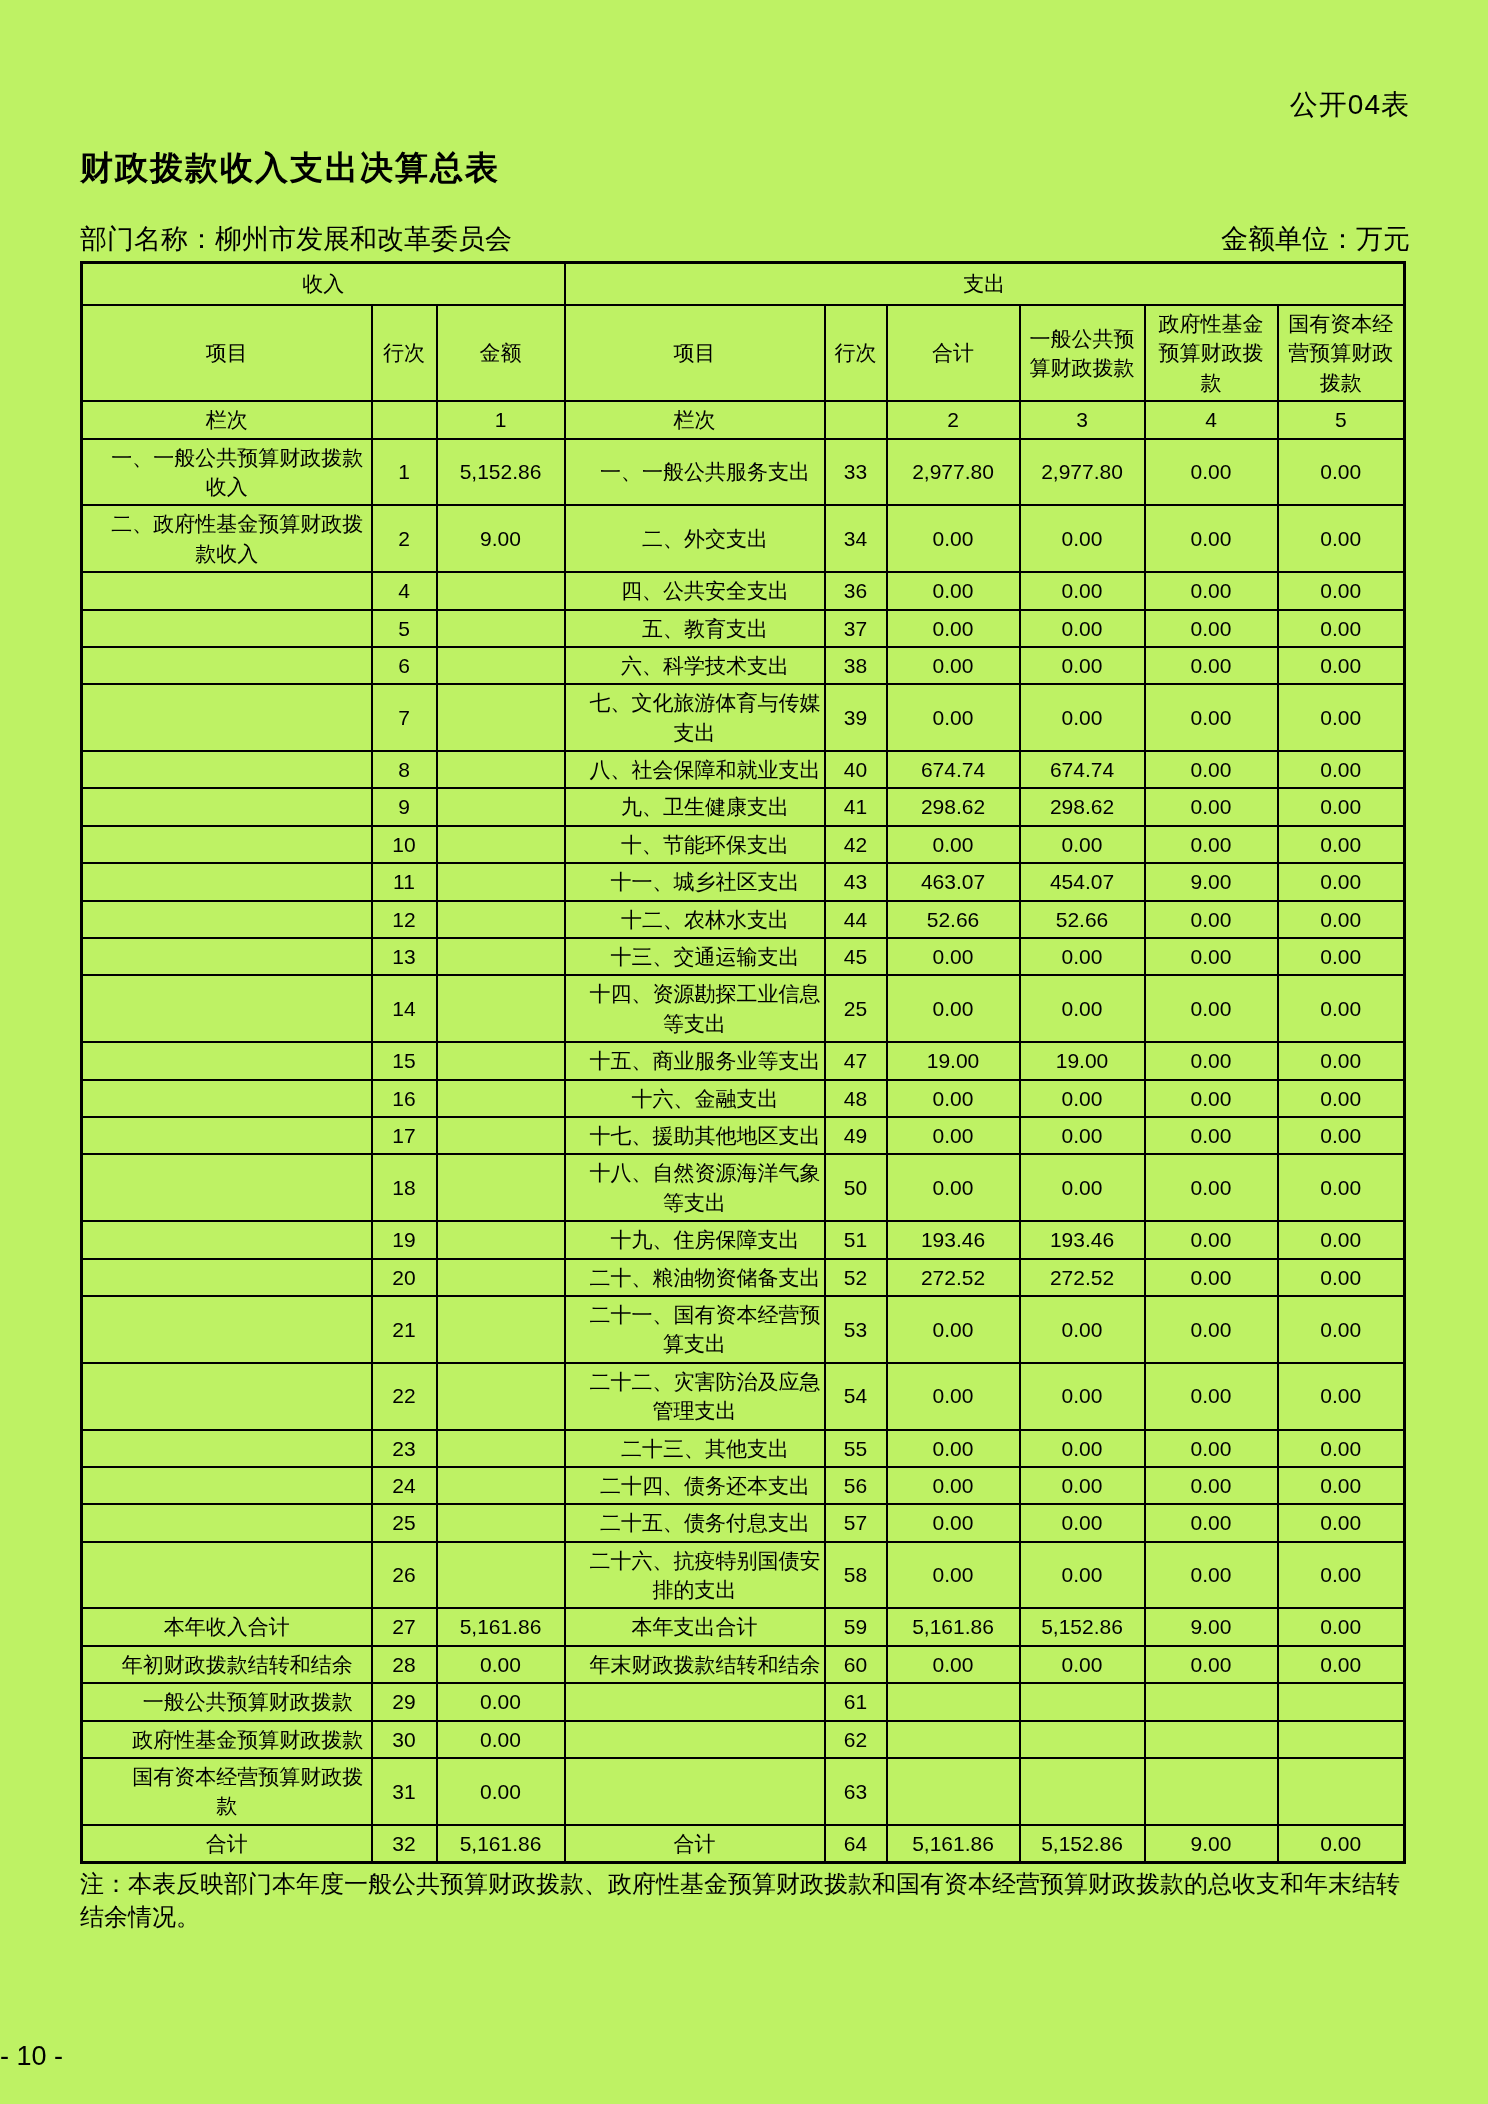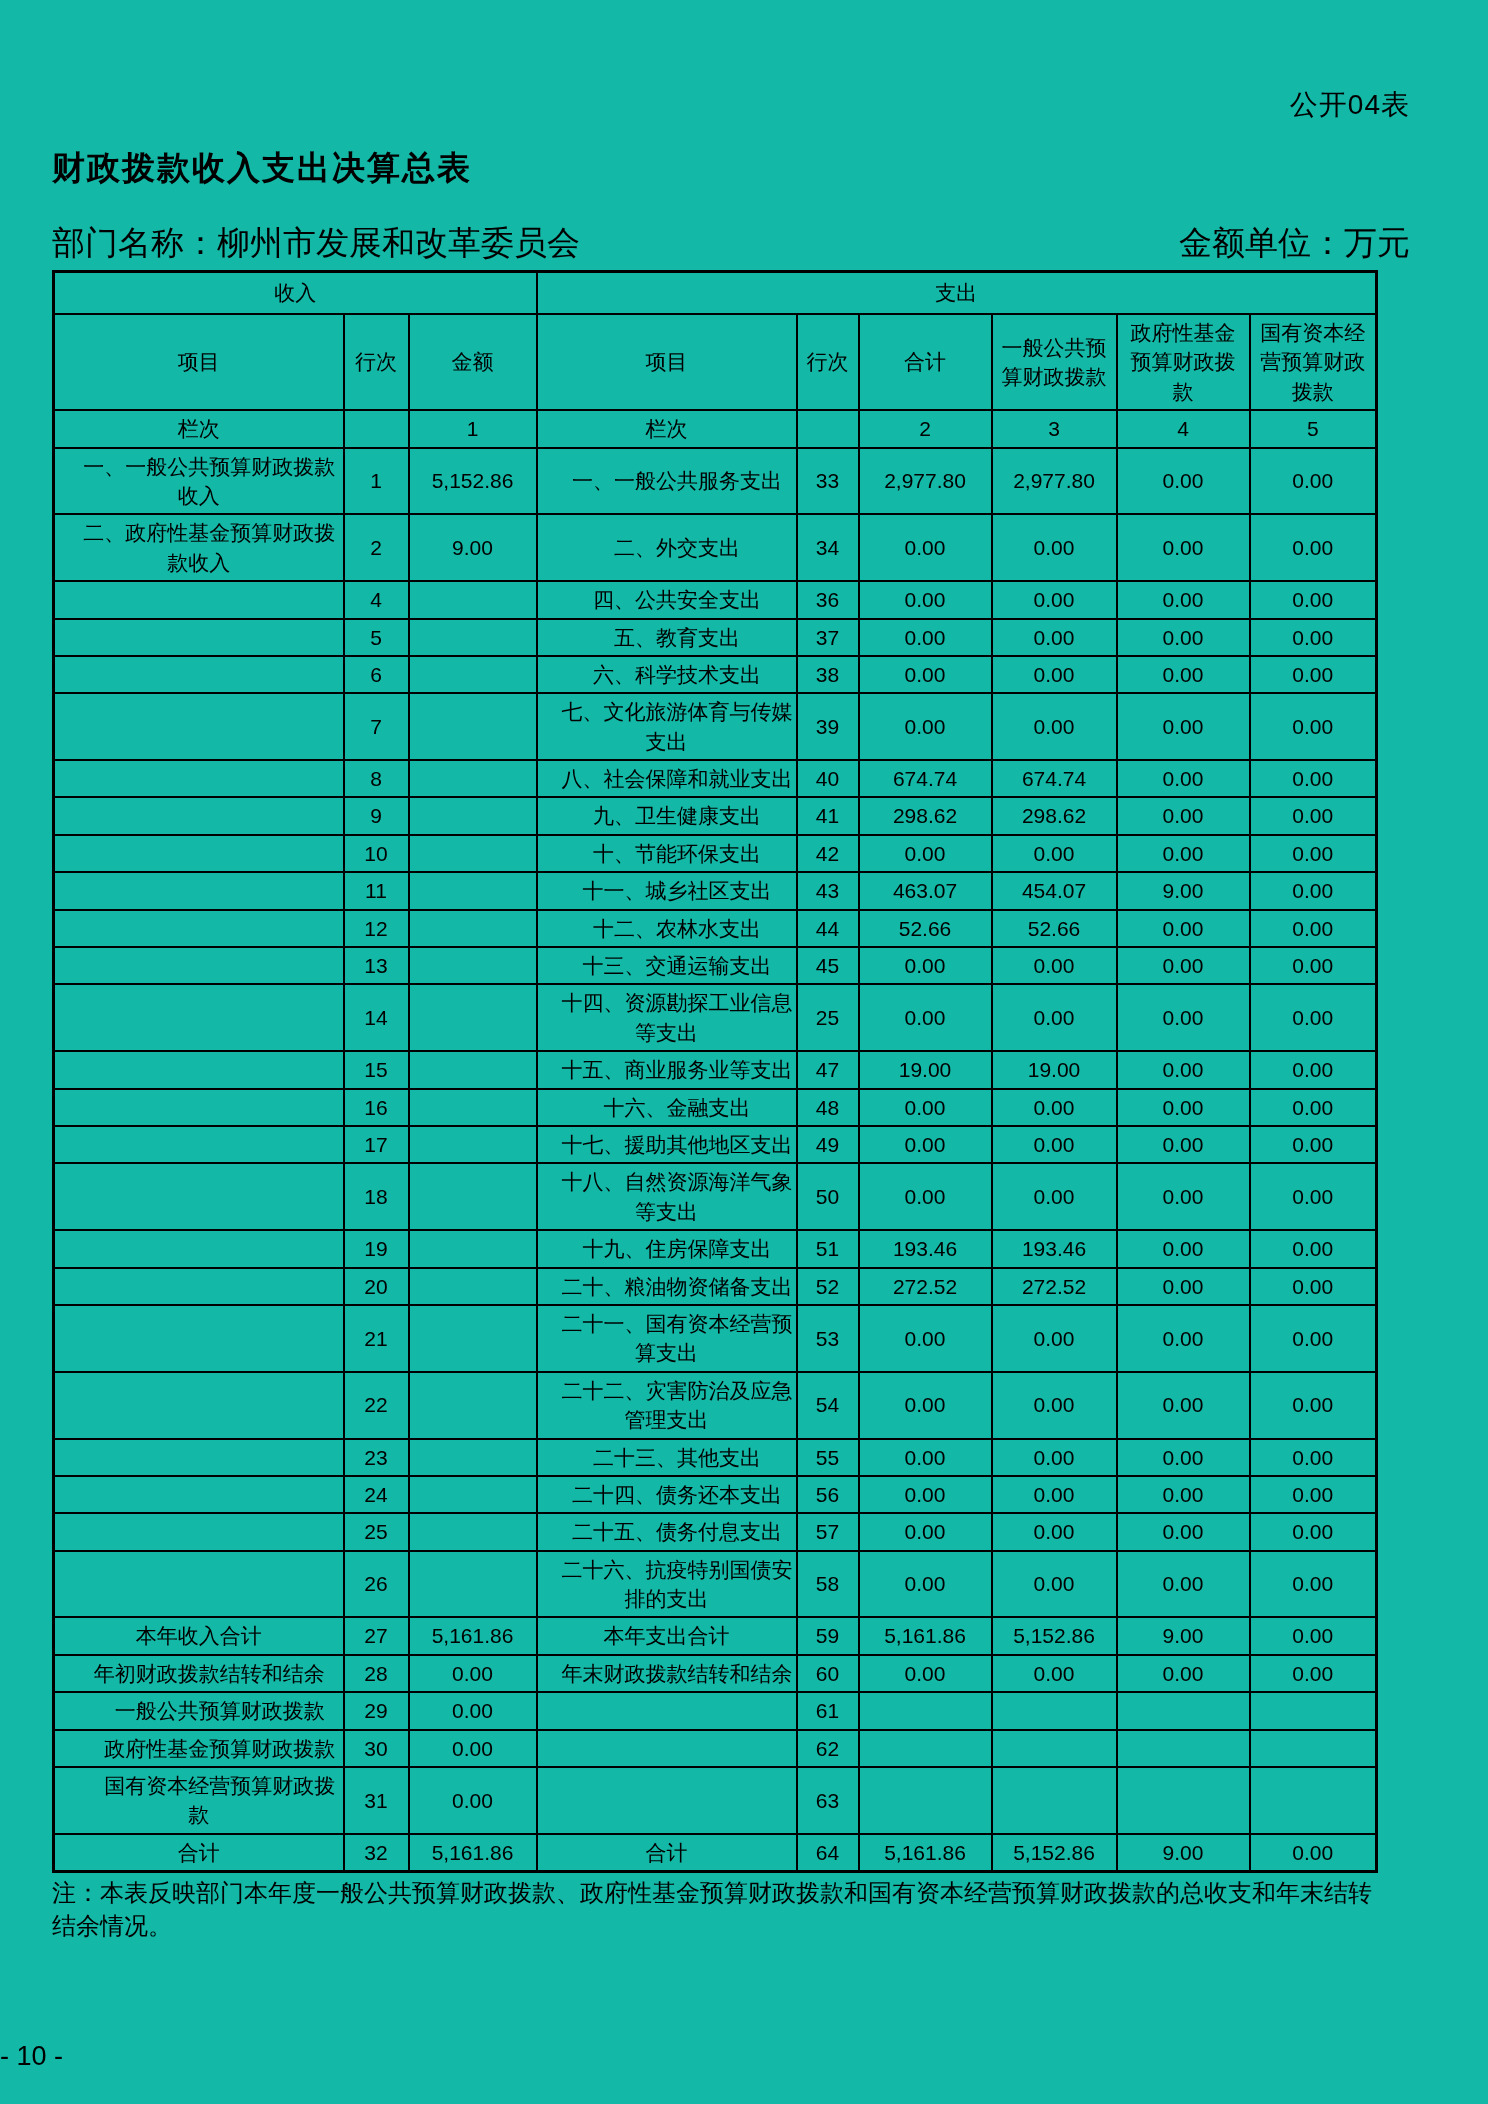--- a/index.html
+++ b/index.html
@@ -2,27 +2,27 @@
 <html><head>
 <meta charset="utf-8">
 <style>
   html, body { margin: 0; padding: 0; background: #ffffff; }
   body { font-family: "Liberation Sans", "DejaVu Sans", sans-serif; color: #000; }
   .page {
     position: relative;
     width: 1488px; height: 2104px;
     margin: 0 auto;
     box-sizing: border-box;
-    padding: 86px 78px 0 52px;
-    background: #14b8a6;
+    padding: 86px 78px 0 80px;
+    background: #bef264;
     overflow: hidden;
   }
   .doc-label { text-align: right; font-size: 28px; letter-spacing: 1px; }
   .title { text-align: left; font-size: 33px; font-weight: bold; margin: 22px 0 0 0; letter-spacing: 2px; }
-  .meta-row { display: flex; justify-content: space-between; align-items: center; font-size: 33px; margin-top: 30px; margin-bottom: 4px; }
+  .meta-row { display: flex; justify-content: space-between; align-items: center; font-size: 27px; margin-top: 30px; margin-bottom: 4px; }
   table.budget { border-collapse: collapse; table-layout: fixed; width: 1323px; border: 3px solid #000; }
   table.budget th, table.budget td {
     border: 2px solid #000;
     font-size: 21px; font-weight: normal;
     padding: 3px 3px; line-height: 1.4;
     vertical-align: middle;
     word-break: break-all; overflow: hidden;
     text-align: center;
   }
   th.section { height: 34px; }

